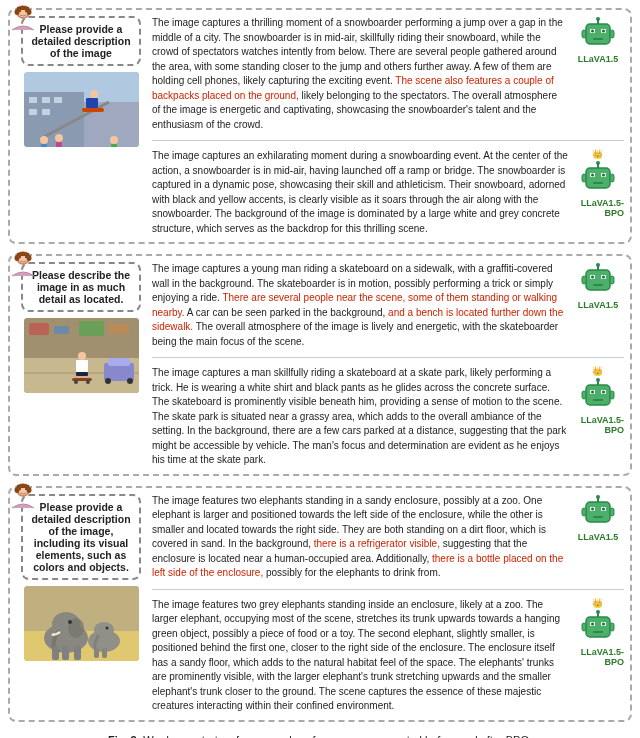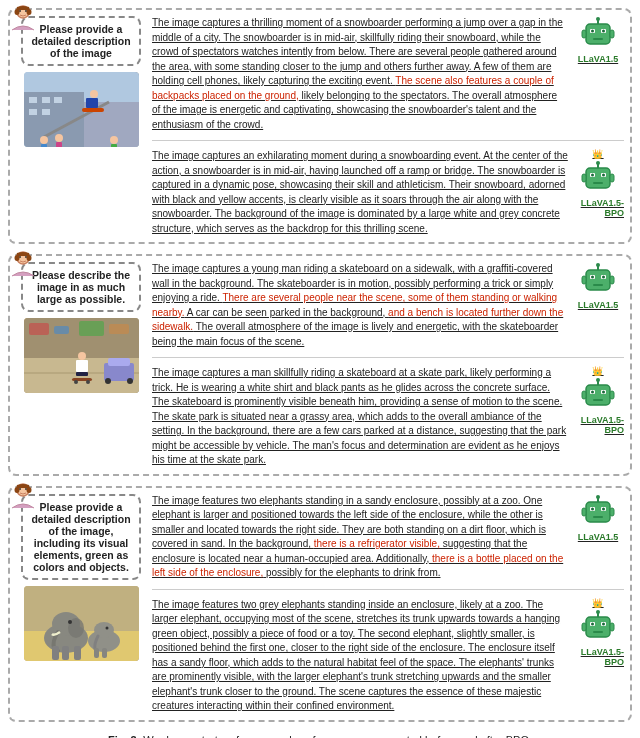--- a/index.html
+++ b/index.html
@@ -71,21 +71,20 @@
 
     .scene-image.elephant {
       background: linear-gradient(135deg, #d4c090 0%, #b8a070 40%, #808060 80%, #606040 100%);
     }
 
     .right-col {
       flex: 1;
       display: flex;
       flex-direction: column;
       gap: 4px;
-      text-decoration: underline;
     }
 
     .response-block {
       display: flex;
       flex-direction: row;
       align-items: flex-start;
       gap: 4px;
     }
 
     .response-text {
@@ -262,21 +261,21 @@
             <path d="M3 26 Q14 18 25 26" fill="#d4a0c0" stroke="#c088a0" stroke-width="1"></path>
             <circle cx="11" cy="7" r="1" fill="#333"></circle>
             <circle cx="17" cy="7" r="1" fill="#333"></circle>
             <path d="M11 11 Q14 13 17 11" stroke="#c88060" stroke-width="1" fill="none"></path>
             <path d="M8 6 Q14 2 20 6" fill="#8B4513" stroke="none"></path>
             <path d="M8 6 Q7 4 8 3 Q14 1 20 3 Q21 4 20 6" fill="#8B4513"></path>
             <ellipse cx="8" cy="8" rx="2.5" ry="3" fill="#8B4513"></ellipse>
             <ellipse cx="20" cy="8" rx="2.5" ry="3" fill="#8B4513"></ellipse>
           </svg>
         </span>
-        <span>Please describe the image in as much large as possible.</span>
+        <span>Please describe the image in as much detail as located.</span>
       </div>
       <div class="scene-image skate">
         <svg viewBox="0 0 115 75" width="115" height="75" xmlns="http://www.w3.org/2000/svg">
           <rect width="115" height="75" fill="#c0b080"></rect>
 
           <rect x="0" y="0" width="115" height="40" fill="#a09070"></rect>
           <rect x="5" y="5" width="20" height="12" fill="#cc4444" opacity="0.6" rx="2"></rect>
           <rect x="30" y="8" width="15" height="8" fill="#4488cc" opacity="0.6" rx="2"></rect>
           <rect x="55" y="3" width="25" height="15" fill="#44aa44" opacity="0.6" rx="2"></rect>
           <rect x="85" y="6" width="20" height="10" fill="#cc8844" opacity="0.6" rx="2"></rect>
@@ -354,21 +353,21 @@
             <path d="M3 26 Q14 18 25 26" fill="#d4a0c0" stroke="#c088a0" stroke-width="1"></path>
             <circle cx="11" cy="7" r="1" fill="#333"></circle>
             <circle cx="17" cy="7" r="1" fill="#333"></circle>
             <path d="M11 11 Q14 13 17 11" stroke="#c88060" stroke-width="1" fill="none"></path>
             <path d="M8 6 Q14 2 20 6" fill="#8B4513" stroke="none"></path>
             <path d="M8 6 Q7 4 8 3 Q14 1 20 3 Q21 4 20 6" fill="#8B4513"></path>
             <ellipse cx="8" cy="8" rx="2.5" ry="3" fill="#8B4513"></ellipse>
             <ellipse cx="20" cy="8" rx="2.5" ry="3" fill="#8B4513"></ellipse>
           </svg>
         </span>
-        <span>Please provide a detailed description of the image, including its visual elements, green as colors and objects.</span>
+        <span>Please provide a detailed description of the image, including its visual elements, such as colors and objects.</span>
       </div>
       <div class="scene-image elephant">
         <svg viewBox="0 0 115 75" width="115" height="75" xmlns="http://www.w3.org/2000/svg">
           <rect width="115" height="75" fill="#d4c090"></rect>
 
           <rect x="0" y="0" width="115" height="45" fill="#c0b080"></rect>
 
           <rect x="0" y="45" width="115" height="30" fill="#e0c870"></rect>
 
           <ellipse cx="42" cy="52" rx="22" ry="15" fill="#888880"></ellipse>

